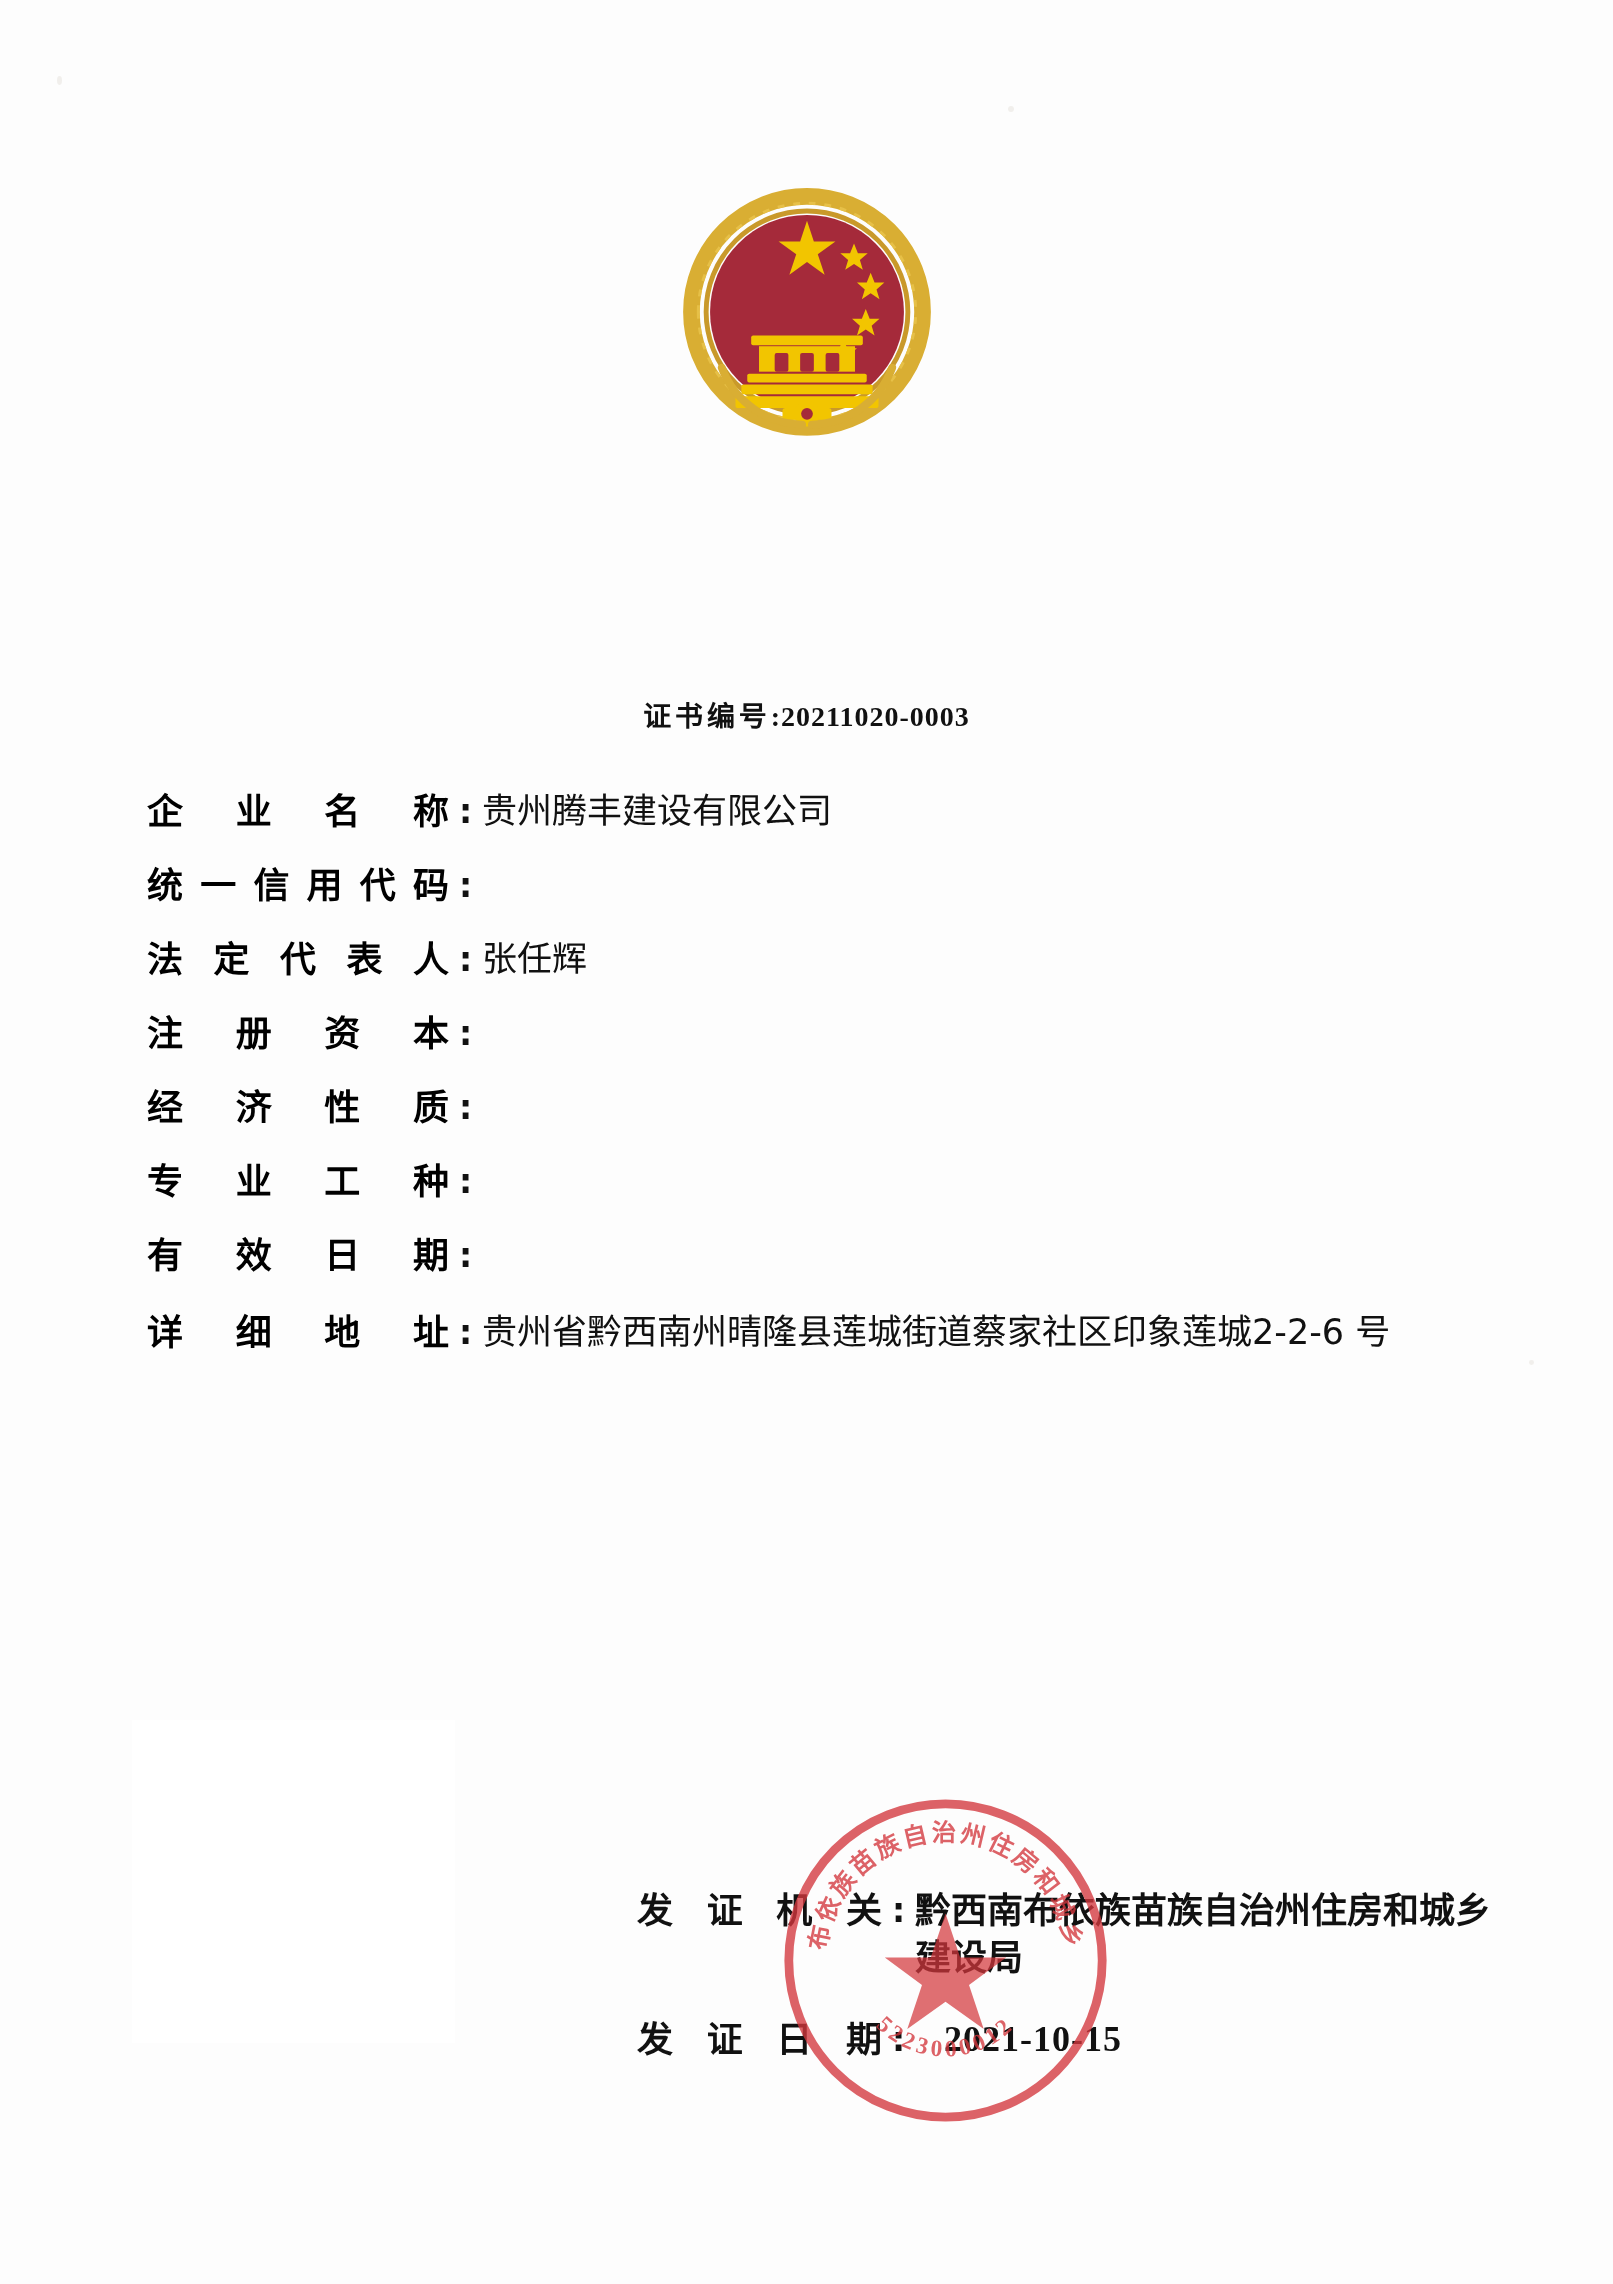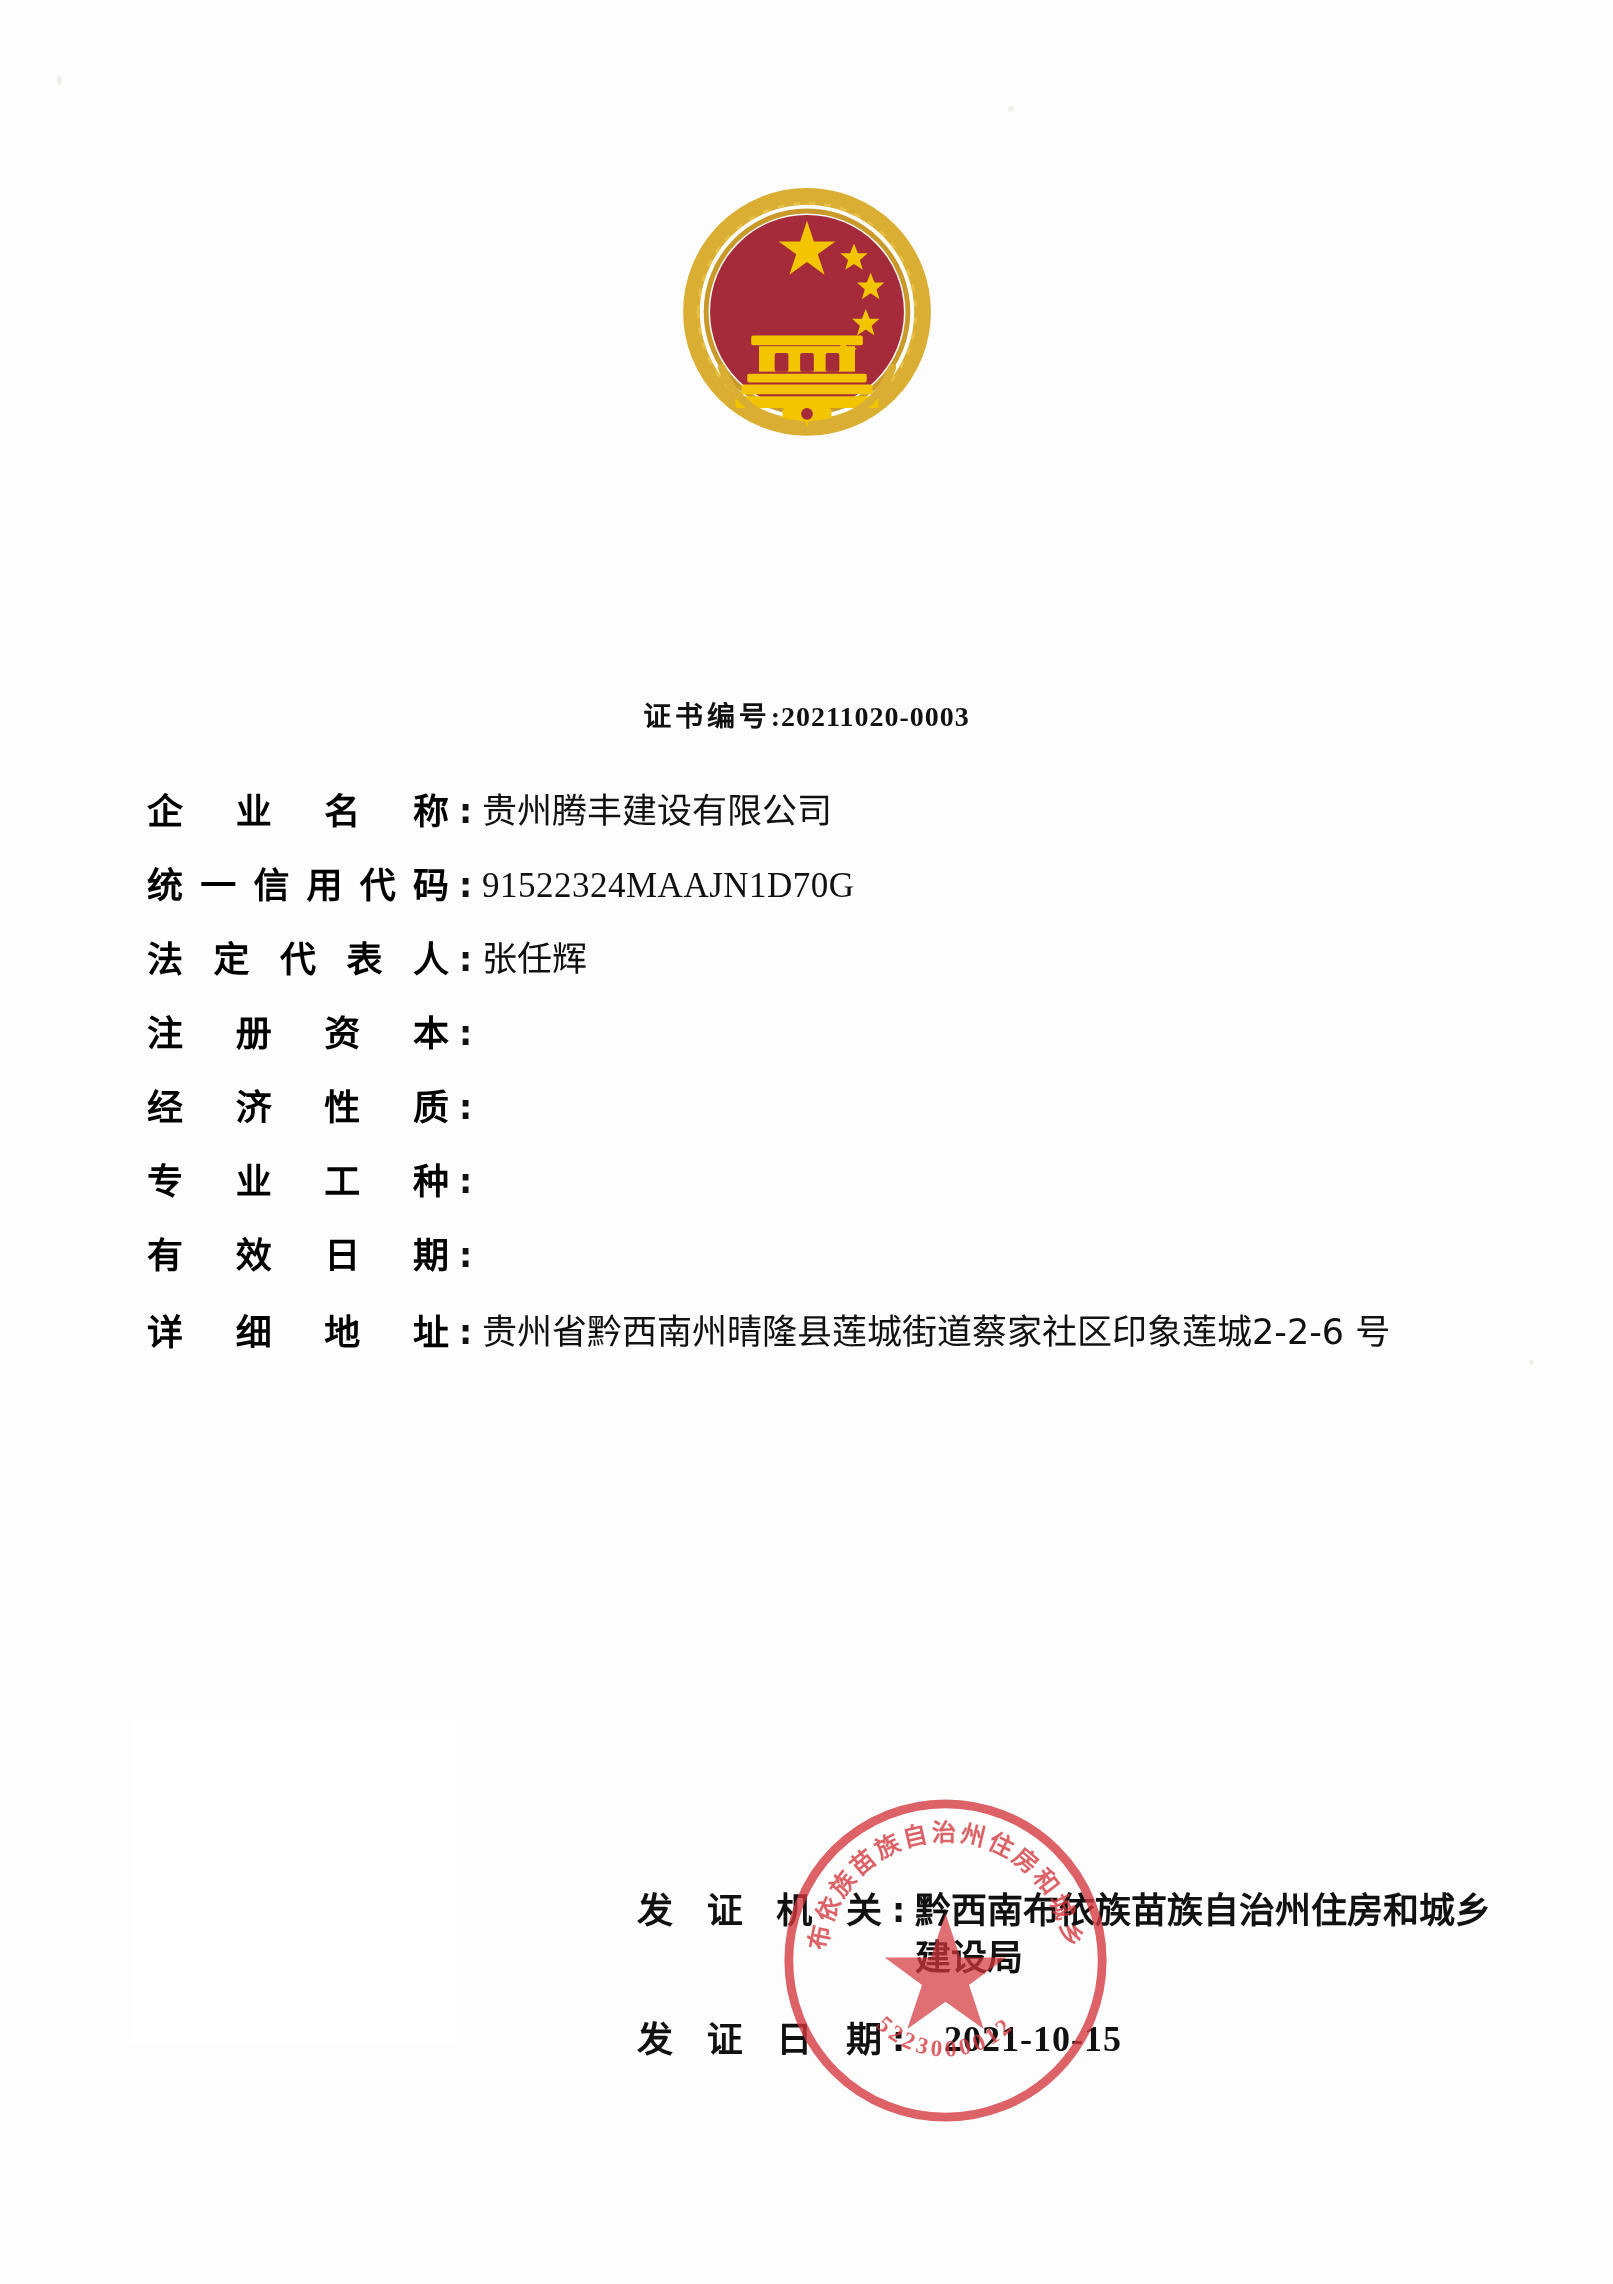--- a/index.html
+++ b/index.html
@@ -278,21 +278,20 @@
     <div class="row">
       <div class="label">
         <span class="ch">统</span>
           <span class="ch">一</span>
           <span class="ch">信</span>
           <span class="ch">用</span>
           <span class="ch">代</span>
           <span class="ch">码</span>
       </div>
       <div class="colon">:</div>
-      <div class="value mono">91522324MAAJN1D70G</div>
     </div>
 
     <div class="row">
       <div class="label">
         <span class="ch">法</span>
           <span class="ch">定</span>
           <span class="ch">代</span>
           <span class="ch">表</span>
           <span class="ch">人</span>
       </div>

